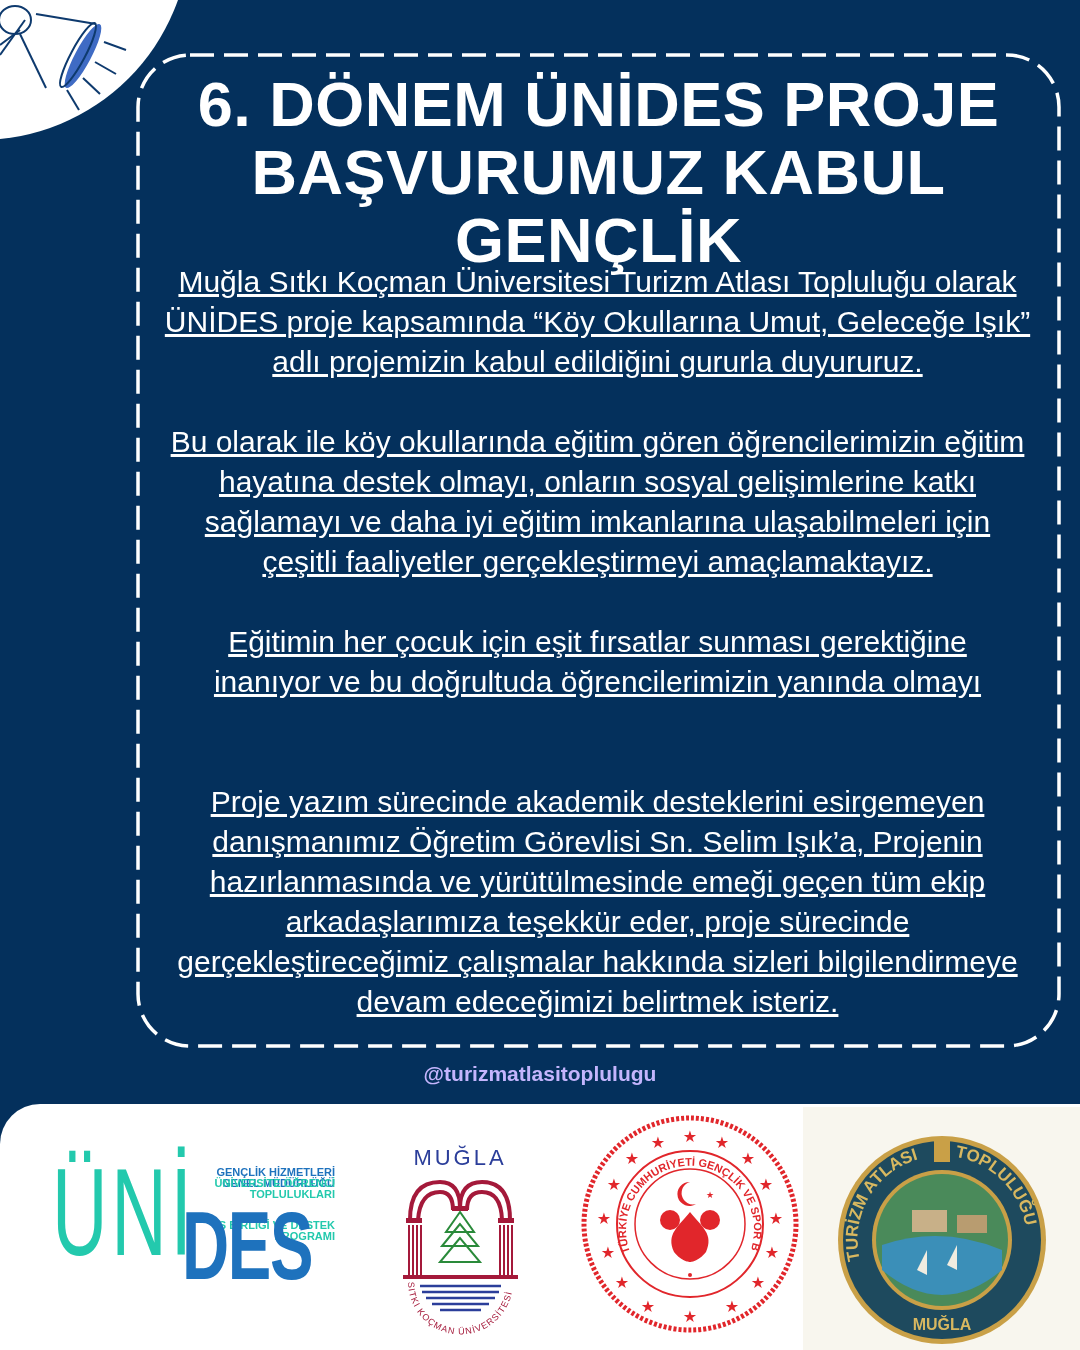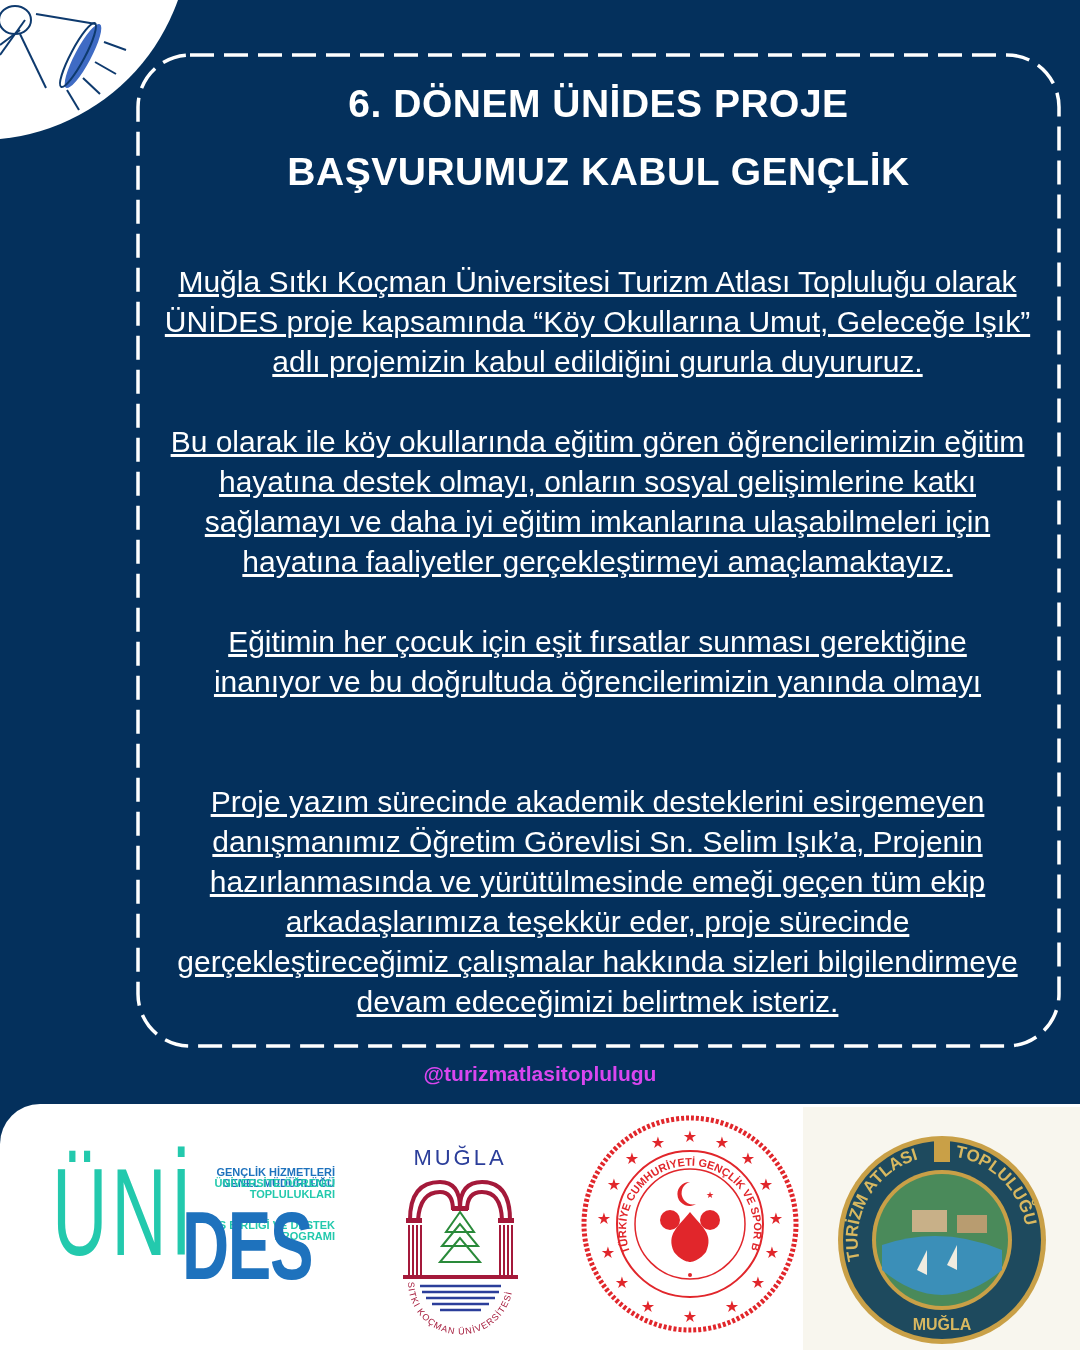--- a/index.html
+++ b/index.html
@@ -16,37 +16,37 @@
     background: #ffffff;
   }
   .megaphone { position: absolute; left: 0; top: 0; width: 170px; height: 130px; }
   .frame {
     position: absolute; left: 136px; top: 53px; width: 925px; height: 995px;
     border-radius: 52px;
   }
   .frame svg { position: absolute; left: 0; top: 0; }
   .title {
     position: absolute; left: 136px; top: 70px; width: 925px;
-    text-align: center; font-weight: 700; font-size: 39px; line-height: 68px;
+    text-align: center; font-weight: 700; font-size: 63px; line-height: 68px;
     letter-spacing: 0.5px;
     font-family: "Liberation Sans", sans-serif;
   }
   .body-text {
     position: absolute; left: 150px; width: 895px; text-align: center;
     font-size: 30px; line-height: 40px; color: #ffffff;
     font-family: "Liberation Sans", sans-serif;
     text-decoration: underline;
   }
   .p1 { top: 262px; }
   .p2 { top: 422px; }
   .p3 { top: 622px; }
   .p4 { top: 782px; }
   .handle {
     position: absolute; left: 0; width: 1080px; top: 1062px; text-align: center;
-    font-weight: 700; font-size: 21px; color: #d946ef;
+    font-weight: 700; font-size: 21px; color: #c4b5fd;
   }
   .footer {
     position: absolute; left: 0; top: 1104px; width: 1080px; height: 246px;
     background: #ffffff; border-top-left-radius: 40px;
   }
   .logo { position: absolute; }
   .unides { left: 52px; top: 1150px; width: 270px; height: 150px; }
   .unides-ni {
     position: absolute; left: 0; top: 0; font-size: 124px; line-height: 124px;
     color: #23c9ad; font-weight: 400; letter-spacing: 6px;
@@ -107,21 +107,21 @@
 <div class="body-text p1">
   <div>Muğla Sıtkı Koçman Üniversitesi Turizm Atlası Topluluğu olarak</div>
   <div>ÜNİDES proje kapsamında “Köy Okullarına Umut, Geleceğe Işık”</div>
   <div>adlı projemizin kabul edildiğini gururla duyururuz.</div>
 </div>
 
 <div class="body-text p2">
   <div>Bu olarak ile köy okullarında eğitim gören öğrencilerimizin eğitim</div>
   <div>hayatına destek olmayı, onların sosyal gelişimlerine katkı</div>
   <div>sağlamayı ve daha iyi eğitim imkanlarına ulaşabilmeleri için</div>
-  <div>hayatına faaliyetler gerçekleştirmeyi amaçlamaktayız.</div>
+  <div>çeşitli faaliyetler gerçekleştirmeyi amaçlamaktayız.</div>
 </div>
 
 <div class="body-text p3">
   <div>Eğitimin her çocuk için eşit fırsatlar sunması gerektiğine</div>
   <div>inanıyor ve bu doğrultuda öğrencilerimizin yanında olmayı</div>
 </div>
 
 <div class="body-text p4">
   <div>Proje yazım sürecinde akademik desteklerini esirgemeyen</div>
   <div>danışmanımız Öğretim Görevlisi Sn. Selim Işık’a, Projenin</div>

